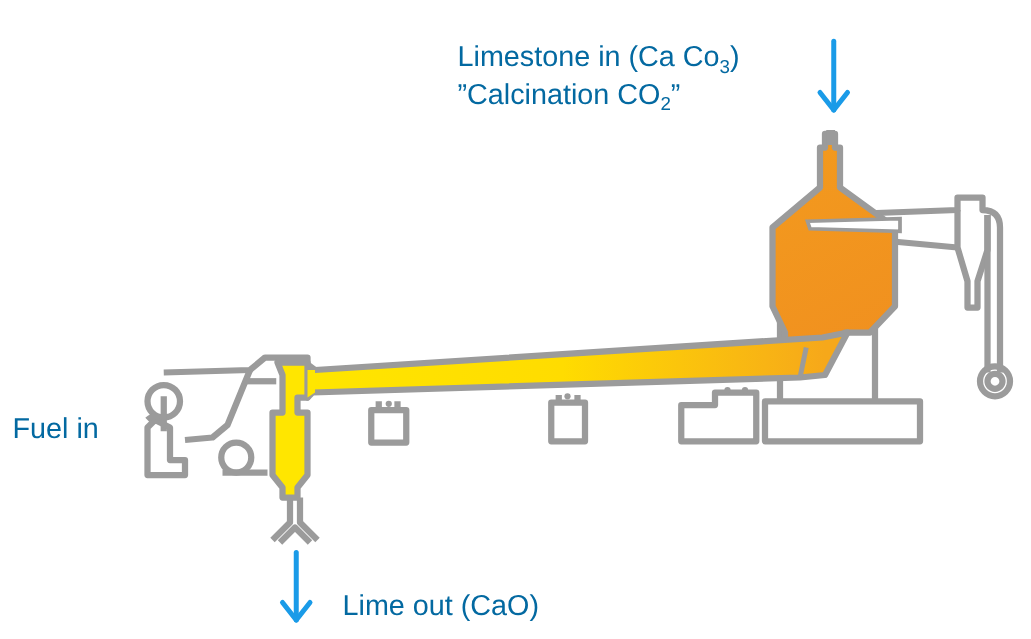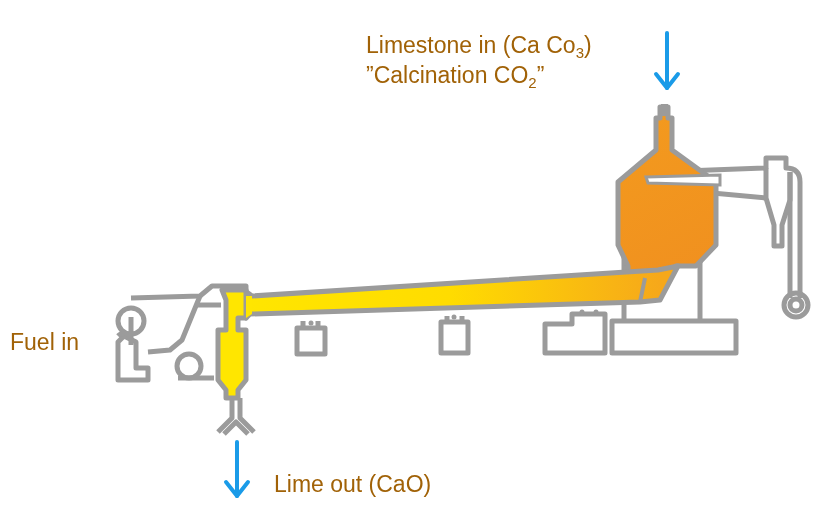--- a/index.html
+++ b/index.html
@@ -1,18 +1,18 @@
 <!DOCTYPE html>
 <html><head>
 <meta charset="utf-8">
 <style>
   html, body { margin: 0; padding: 0; background: #ffffff; }
   body { width: 825px; height: 511px; position: relative; overflow: hidden;
          font-family: "Liberation Sans", sans-serif; }
-  .label { position: absolute; color: #a16207; font-size: 23px; line-height: 26px; white-space: nowrap; }
+  .label { position: absolute; color: #0369a1; font-size: 23px; line-height: 26px; white-space: nowrap; }
   .label sub { font-size: 15px; vertical-align: -5px; line-height: 0; }
   #lbl-limestone { left: 366px; top: 32px; }
   #lbl-calc { left: 366px; top: 62px; }
   #lbl-fuel { left: 10px; top: 329px; }
   #lbl-lime { left: 274px; top: 471px; }
   svg#diagram { position: absolute; left: 0; top: 0; }
 </style>
 </head>
 <body>
 

